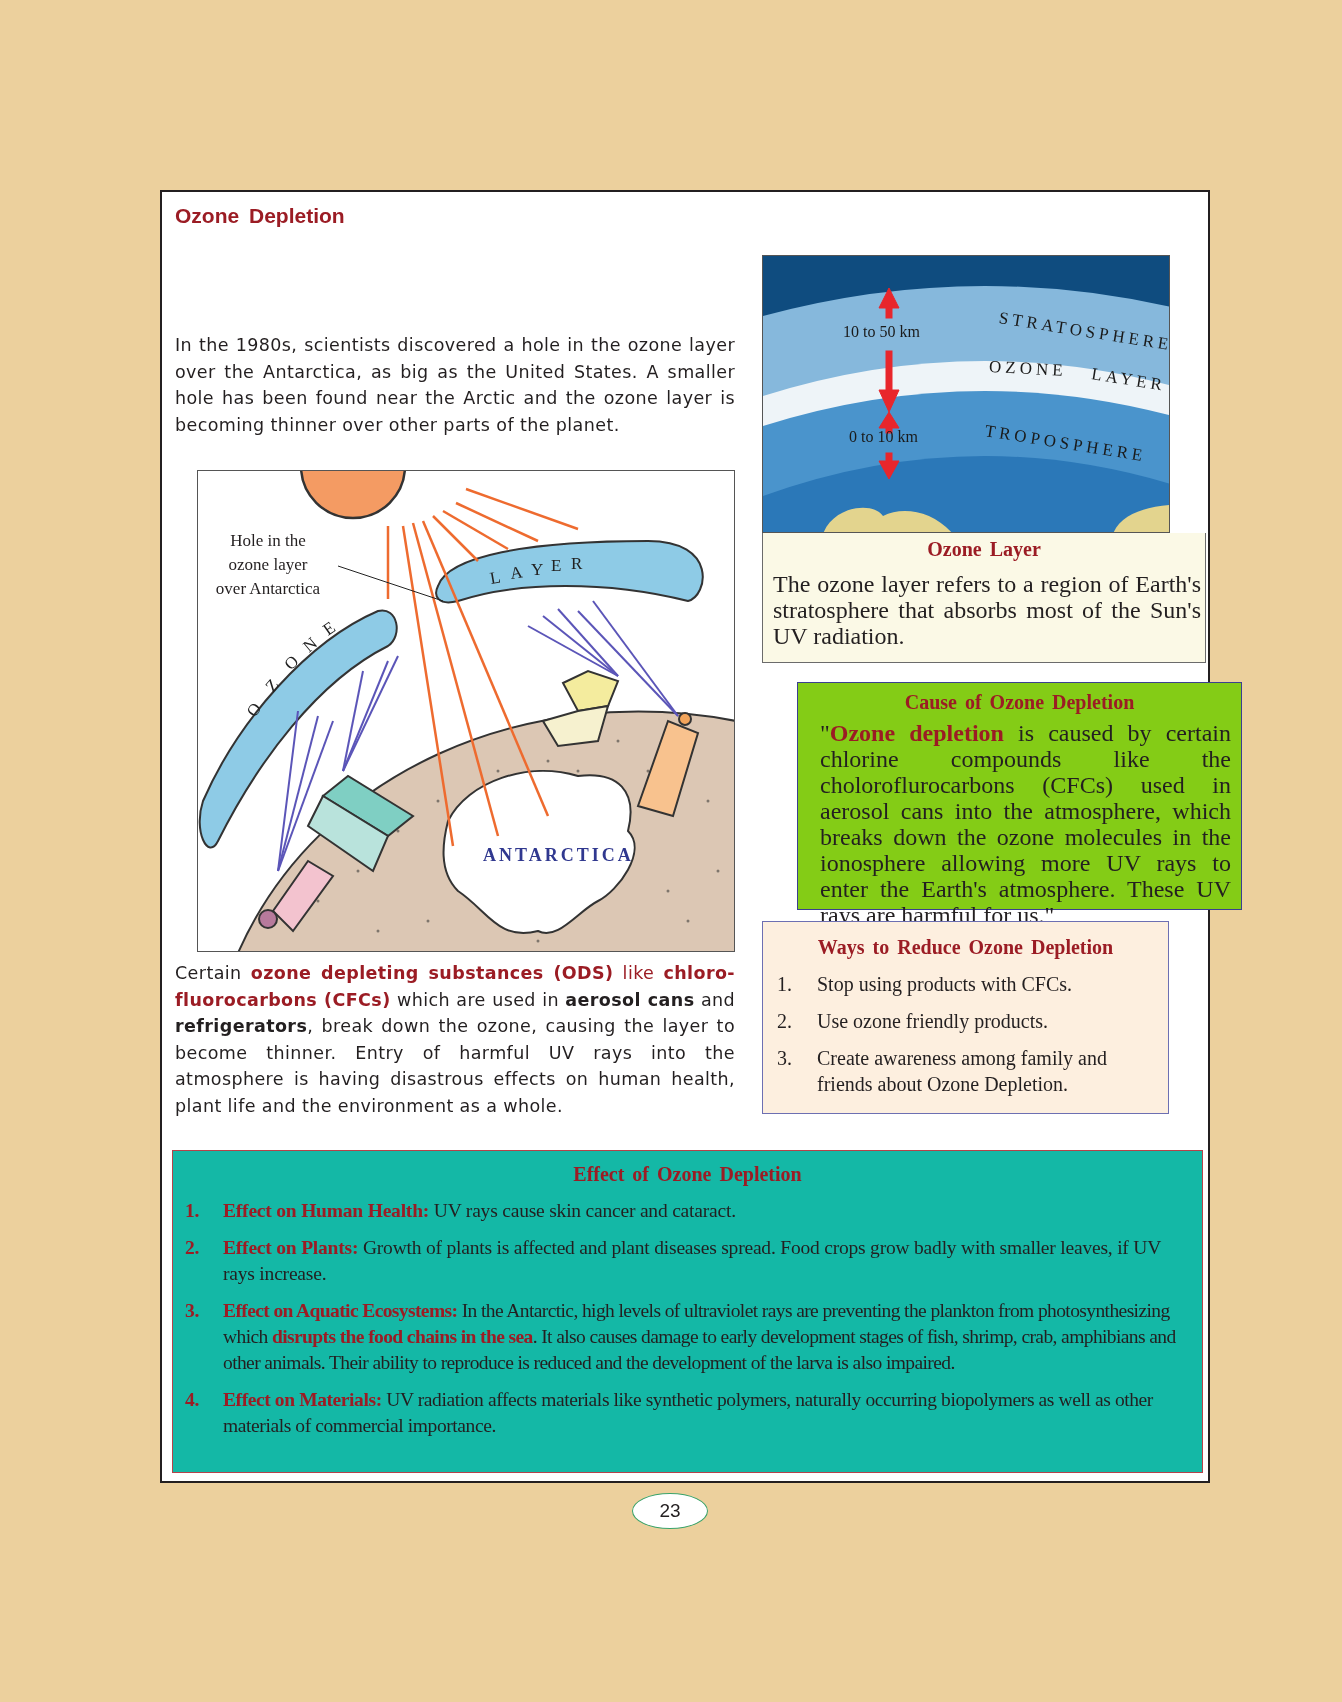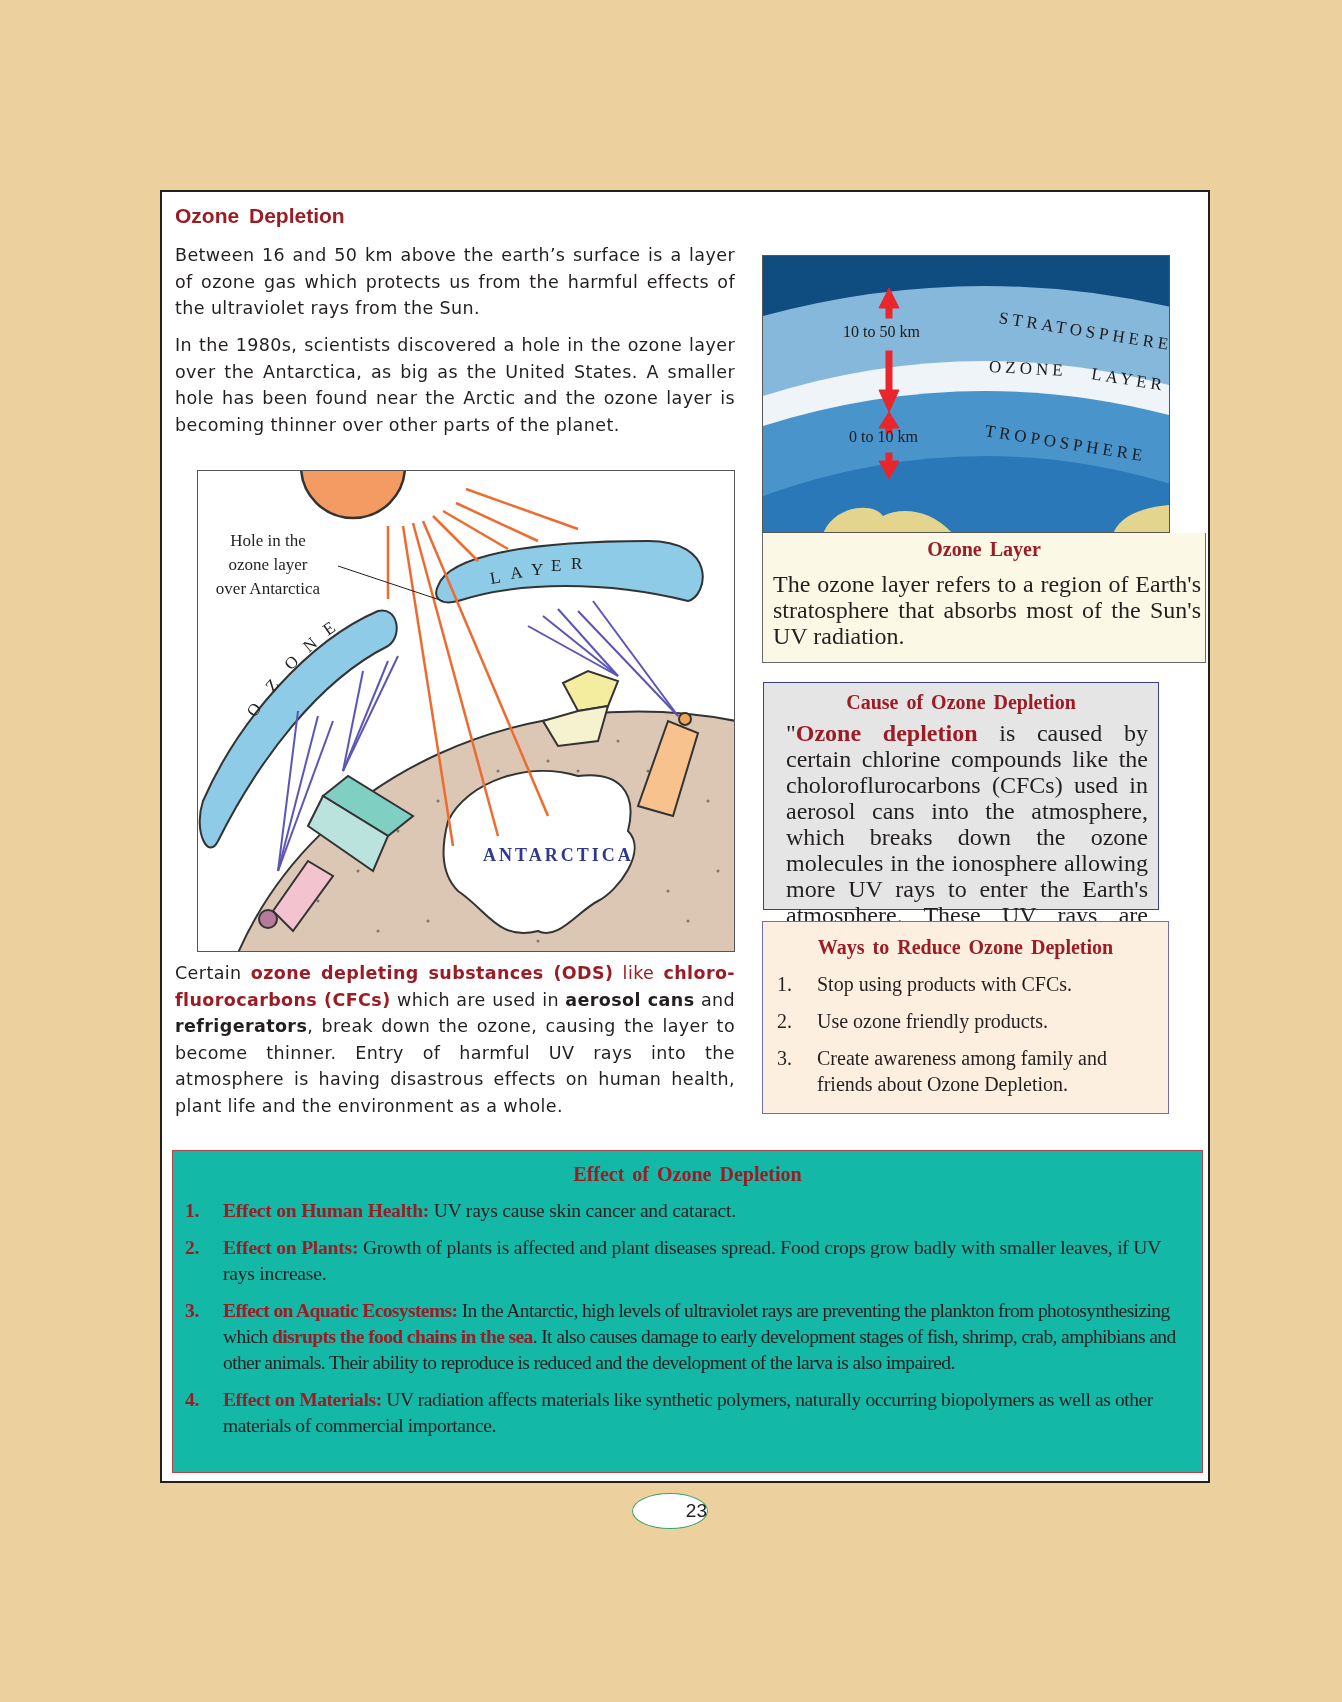--- a/index.html
+++ b/index.html
@@ -65,22 +65,22 @@
   }
   .box-head {
     font-family: "Liberation Serif", serif; font-weight: bold; color: #9b1c24;
     font-size: 20px; text-align: center; word-spacing: 3px;
   }
   .box-body {
     font-family: "Liberation Serif", serif; font-size: 24px; line-height: 26px;
     text-align: justify;
   }
   .box-cause {
-    left: 601px; top: 490px; width: 396px; height: 228px;
-    background: #e5e5e5; border: 1.5px solid #3b3f8f;
+    left: 635px; top: 490px; width: 445px; height: 228px;
+    background: #84cc16; border: 1.5px solid #3b3f8f;
   }
   .box-ways {
     left: 600px; top: 729px; width: 407px; height: 193px;
     background: #fdefdf; border: 1.5px solid #6d6fb2;
   }
   .ways-list { margin: 0; padding: 0; list-style: none; }
   .ways-list li { display: flex; font-family: "Liberation Serif", serif; font-size: 20px; line-height: 26px; margin-bottom: 11px; }
   .ways-list .num { width: 40px; flex: none; }
   .box-effect {
     left: 10px; top: 958px; width: 1031px; height: 323px;
@@ -90,32 +90,31 @@
   .eff-list li {
     display: flex; font-family: "Liberation Serif", serif; font-size: 19.5px;
     line-height: 26px; margin-bottom: 11px; letter-spacing: -0.2px;
   }
   .eff-list .num { width: 50px; flex: none; color: #9b1c24; font-weight: bold; padding-left: 12px; box-sizing: border-box; }
   .eff-list .txt { flex: 1; padding-right: 24px; text-align: left; }
 
   .page-num {
     position: absolute; left: 632px; top: 1493px; width: 76px; height: 36px;
     border: 1.5px solid #3aa36a; border-radius: 50%; background: #fff;
-    box-sizing: border-box; text-align: right; line-height: 33px;
+    box-sizing: border-box; text-align: center; line-height: 33px;
     font-family: "Liberation Sans", sans-serif; font-size: 19px; color: #231f20;
   }
 </style>
 </head>
 <body>
 
 <div class="page">
 
   <div class="abs title">Ozone Depletion</div>
 
-  <div class="abs sans-para p1">Between 16 and 50 km above the earth’s surface is a layer of ozone gas which protects us from the harmful effects of the ultraviolet rays from the Sun.</div>
   <div class="abs sans-para p2">In the 1980s, scientists discovered a hole in the ozone layer over the Antarctica, as big as the United States. A smaller hole has been found near the Arctic and the ozone layer is becoming thinner over other parts of the planet.</div>
 
   <div class="abs diag">
     <svg width="538" height="482" viewBox="0 0 538 482">
 
       <path d="M40 482 C 120 300, 330 210, 538 250 L 538 482 Z" fill="#dcc7b4" stroke="#333" stroke-width="2"></path>
       <g fill="#333" opacity="0.55">
         <circle cx="120" cy="430" r="1.5"></circle>
           <circle cx="160" cy="400" r="1.5"></circle>
           <circle cx="200" cy="360" r="1.5"></circle>

